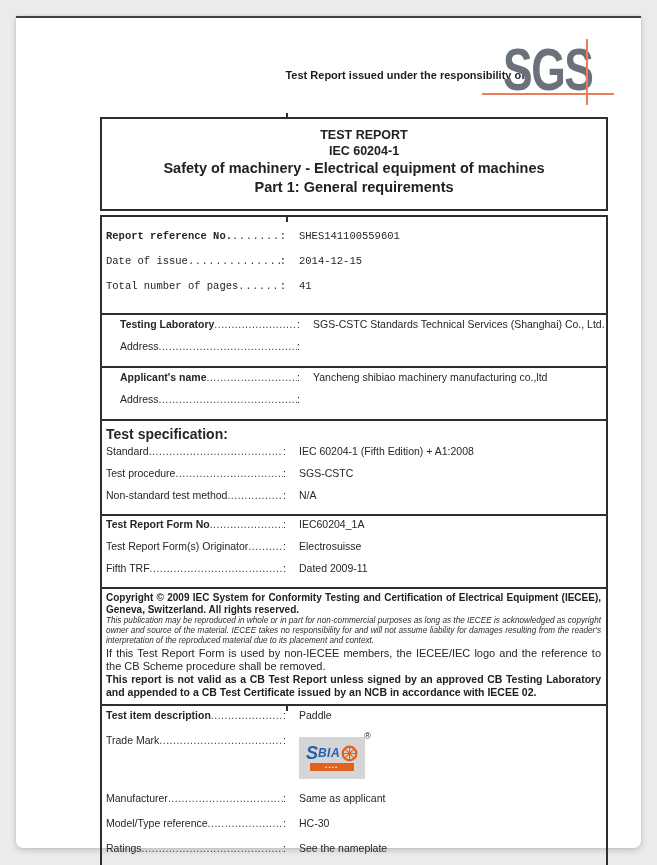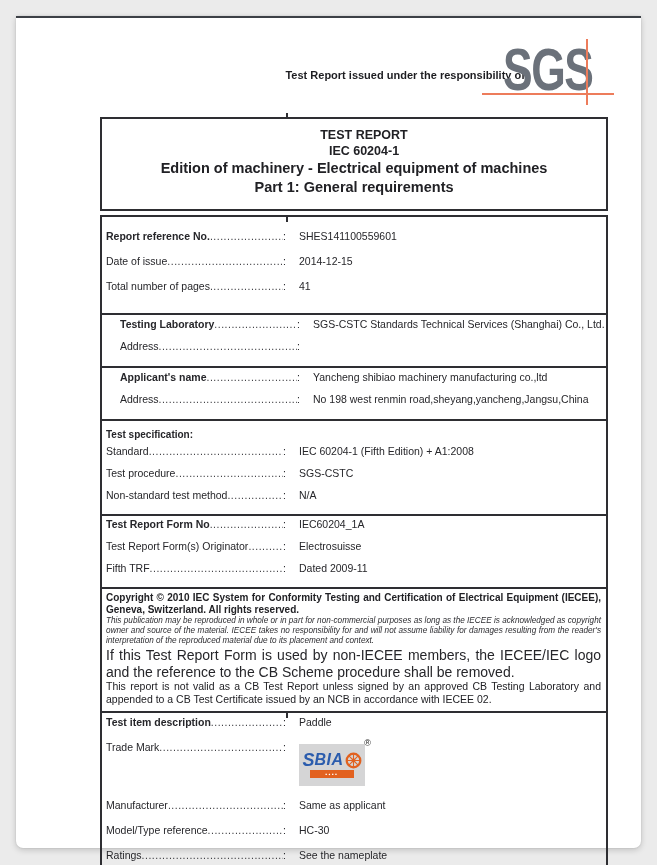--- a/index.html
+++ b/index.html
@@ -51,57 +51,57 @@
   .t-line3, .t-line4 { font-size:14.5px; line-height:19px; }
 
   .main-box {
     position:relative; box-sizing:border-box;
     border:2px solid #2e2e32; margin-top:4px;
   }
   .main-box::before { content:""; position:absolute; left:184px; top:0; width:2px; height:5px; background:#2e2e32; }
 
   .sec { position:relative; border-top:2px solid #2e2e32; padding:2px 4px 3px 4px; }
   .sec.first { border-top:none; }
-  .sec-a { padding-top:13px; padding-bottom:8px; }
+  .sec-a { padding-top:13px; padding-bottom:8px;font-family:Liberation Mono, monospace; }
   .sec-b, .sec-c { padding-top:3px; padding-bottom:4px;padding-left:18px; }
   .sec-e { padding-top:2px; }
   .sec-g { padding-top:3px; padding-bottom:4px; }
   .sec-g::before { content:""; position:absolute; left:184px; top:0; width:2px; height:5px; background:#2e2e32; }
 
   .row { display:flex; align-items:baseline; height:22px; font-size:10.5px; }
   .sec-a .row { height:25px; }
   .sec-g .row { height:25px; }
   .row-tm { height:58px !important; align-items:flex-start !important; }
   .b { font-weight:bold; }
 
   .lab { display:flex; align-items:baseline; width:180px; flex:none; }
   .lab .txt { flex:none; white-space:nowrap; }
   .leader { flex:1 1 auto; overflow:hidden; white-space:nowrap; }
   .leader::after { content:".............................................................................."; letter-spacing:0.5px; color:#3a3a3e; }
   .colon { flex:none; }
   .val { margin-left:13px; white-space:nowrap; }
-  .hdr-row { font-size:10px; height:22px; display:flex; align-items:center; }
+  .hdr-row { font-size:14px; height:22px; display:flex; align-items:center; }
 
   
   .sec-f { padding:3px 5px 6px 4px; }
   .sec-f p { margin:0; }
   .cp-bold  { font-size:10px; font-weight:bold; text-align:justify; line-height:1.16; color:#212125; }
   .cp-small { font-size:8.2px; line-height:1.22; text-align:justify; color:#2d2d31; margin-top:1px !important;font-style:italic; }
-  .cp-norm  { font-size:14px; line-height:1.18; text-align:justify; margin-top:1px !important; }
-  .cp-bold2 { font-size:10.5px; font-weight:normal; text-align:justify; line-height:1.18; color:#212125; }
+  .cp-norm  { font-size:11px; line-height:1.18; text-align:justify; margin-top:1px !important; }
+  .cp-bold2 { font-size:10.5px; font-weight:bold; text-align:justify; line-height:1.18; color:#212125; }
 
   
   .tm-box {
     position:relative; width:66px; height:42px; margin-top:3px;
     background:#d5d5d6; display:flex; flex-direction:column;
     align-items:center; justify-content:center; flex:none;
   }
   .tm-line1 { display:flex; align-items:center; }
   .tm-s   { color:#2b5cad; font-weight:bold; font-style:italic; font-size:18px; line-height:1; }
-  .tm-bia { color:#2b5cad; font-weight:bold; font-style:italic; font-size:16px; line-height:1; letter-spacing:.5px; }
+  .tm-bia { color:#2b5cad; font-weight:bold; font-style:italic; font-size:12px; line-height:1; letter-spacing:.5px; }
   .tm-wheel { margin-left:1px; display:block; }
   .tm-strip {
     margin-top:1px; width:44px; height:8px; background:#e2611f;
     color:#ffffff; font-size:5px; line-height:8px; text-align:center; letter-spacing:1.5px;
   }
   .tm-reg { position:absolute; top:-6px; right:-6px; font-size:9px; color:#222; }
 </style>
 </head>
 <body>
 
@@ -115,21 +115,21 @@
       <div class="sgs-text">SGS</div>
       <div class="sgs-hline"></div>
       <div class="sgs-vline"></div>
     </div>
 
     <div class="report-table">
 
       <div class="title-box">
         <div class="t-line1">TEST REPORT</div>
         <div class="t-line2">IEC 60204-1</div>
-        <div class="t-line3">Edition of machinery - Electrical equipment of machines</div>
+        <div class="t-line3">Safety of machinery - Electrical equipment of machines</div>
         <div class="t-line4">Part 1: General requirements</div>
       </div>
 
       <div class="main-box">
 
         <div class="sec sec-a first">
           <div class="row">
             <div class="lab">
                 <span class="txt b">Report reference No.</span>
                 <span class="leader"></span>
@@ -181,21 +181,20 @@
                 <span class="colon">:</span>
               </div>
             <div class="val">Yancheng shibiao machinery manufacturing co.,ltd</div>
           </div>
           <div class="row">
             <div class="lab">
                 <span class="txt">Address</span>
                 <span class="leader"></span>
                 <span class="colon">:</span>
               </div>
-            <div class="val">No 198 west renmin road,sheyang,yancheng,Jangsu,China</div>
           </div>
         </div>
 
         <div class="sec sec-d">
           <div class="hdr-row b">Test specification:</div>
           <div class="row">
             <div class="lab">
                 <span class="txt">Standard</span>
                 <span class="leader"></span>
                 <span class="colon">:</span>
@@ -241,21 +240,21 @@
             <div class="lab">
                 <span class="txt">Fifth TRF</span>
                 <span class="leader"></span>
                 <span class="colon">:</span>
               </div>
             <div class="val">Dated 2009-11</div>
           </div>
         </div>
 
         <div class="sec sec-f">
-          <p class="cp-bold">Copyright © 2010 IEC System for Conformity Testing and Certification of Electrical Equipment (IECEE), Geneva, Switzerland. All rights reserved.</p>
+          <p class="cp-bold">Copyright © 2009 IEC System for Conformity Testing and Certification of Electrical Equipment (IECEE), Geneva, Switzerland. All rights reserved.</p>
           <p class="cp-small">This publication may be reproduced in whole or in part for non-commercial purposes as long as the IECEE is acknowledged as copyright owner and source of the material. IECEE takes no responsibility for and will not assume liability for damages resulting from the reader's interpretation of the reproduced material due to its placement and context.</p>
           <p class="cp-norm">If this Test Report Form is used by non-IECEE members, the IECEE/IEC logo and the reference to the CB Scheme procedure shall be removed.</p>
           <p class="cp-bold2">This report is not valid as a CB Test Report unless signed by an approved CB Testing Laboratory and appended to a CB Test Certificate issued by an NCB in accordance with IECEE 02.</p>
         </div>
 
         <div class="sec sec-g">
           <div class="row">
             <div class="lab">
                 <span class="txt b">Test item description</span>
                 <span class="leader"></span>

